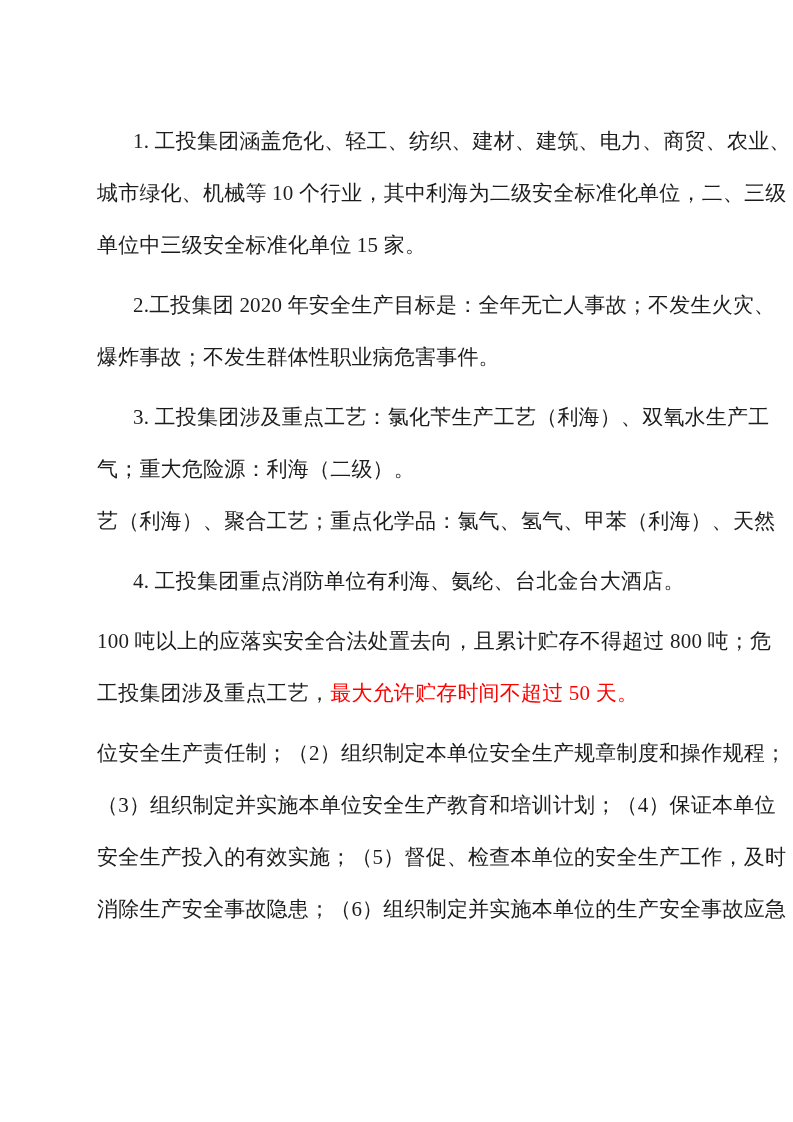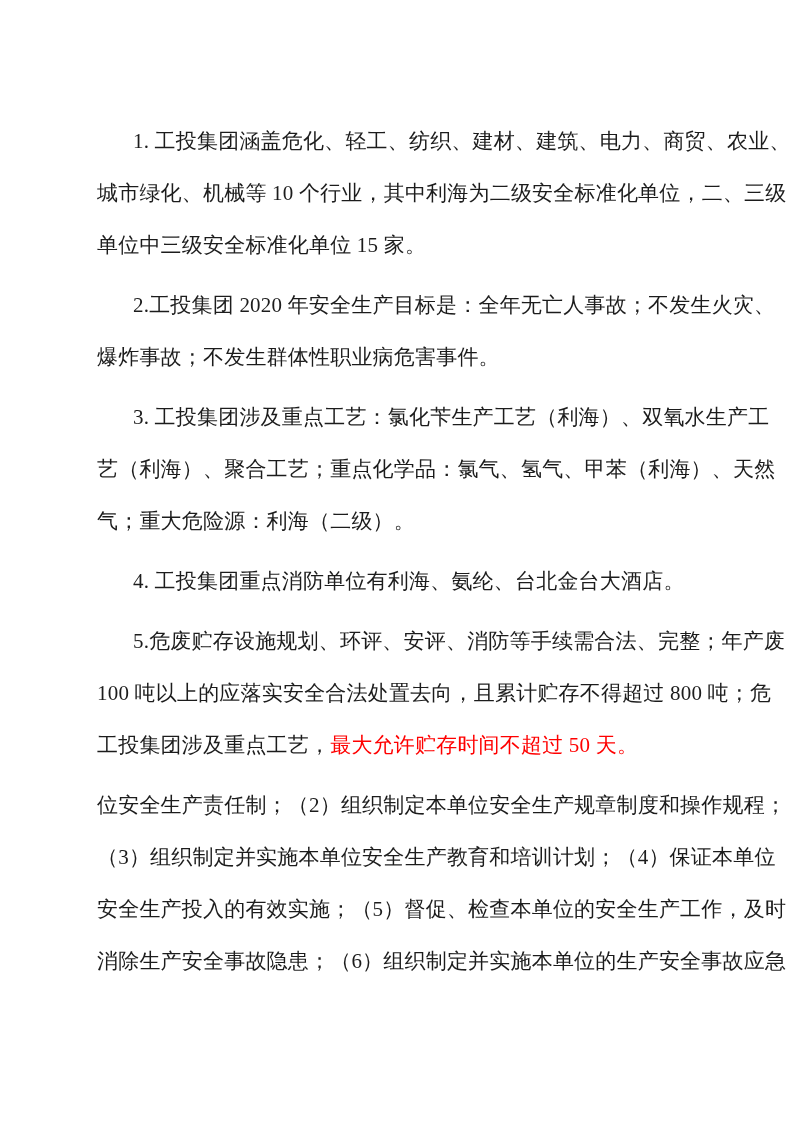--- a/index.html
+++ b/index.html
@@ -56,28 +56,27 @@
         <div class="line first-line"><span class="seg">1. 工投集团涵盖危化、轻工、纺织、建材、建筑、电力、商贸、农业、</span></div>
         <div class="line"><span class="seg">城市绿化、机械等 10 个行业，其中利海为二级安全标准化单位，二、三级</span></div>
         <div class="line"><span class="seg">单位中三级安全标准化单位 15 家。</span></div>
       </div>
       <div class="paragraph">
         <div class="line first-line"><span class="seg">2.工投集团 2020 年安全生产目标是：全年无亡人事故；不发生火灾、</span></div>
         <div class="line"><span class="seg">爆炸事故；不发生群体性职业病危害事件。</span></div>
       </div>
       <div class="paragraph">
         <div class="line first-line"><span class="seg">3. 工投集团涉及重点工艺：氯化苄生产工艺（利海）、双氧水生产工</span></div>
+        <div class="line"><span class="seg">气；重大危险源：利海（二级）。</span></div>
         <div class="line"><span class="seg">艺（利海）、聚合工艺；重点化学品：氯气、氢气、甲苯（利海）、天然</span></div>
-        <div class="line"><span class="seg">气；重大危险源：利海（二级）。</span></div>
       </div>
       <div class="paragraph">
         <div class="line first-line"><span class="seg">4. 工投集团重点消防单位有利海、氨纶、台北金台大酒店。</span></div>
       </div>
       <div class="paragraph">
-        <div class="line first-line"><span class="seg">5.危废贮存设施规划、环评、安评、消防等手续需合法、完整；年产废</span></div>
         <div class="line"><span class="seg">100 吨以上的应落实安全合法处置去向，且累计贮存不得超过 800 吨；危</span></div>
         <div class="line"><span class="seg">工投集团涉及重点工艺，</span><span class="seg red">最大允许贮存时间不超过 50 天。</span></div>
       </div>
       <div class="paragraph">
         <div class="line"><span class="seg">位安全生产责任制；（2）组织制定本单位安全生产规章制度和操作规程；</span></div>
         <div class="line"><span class="seg">（3）组织制定并实施本单位安全生产教育和培训计划；（4）保证本单位</span></div>
         <div class="line"><span class="seg">安全生产投入的有效实施；（5）督促、检查本单位的安全生产工作，及时</span></div>
         <div class="line"><span class="seg">消除生产安全事故隐患；（6）组织制定并实施本单位的生产安全事故应急</span></div>
       </div>
     </div>

